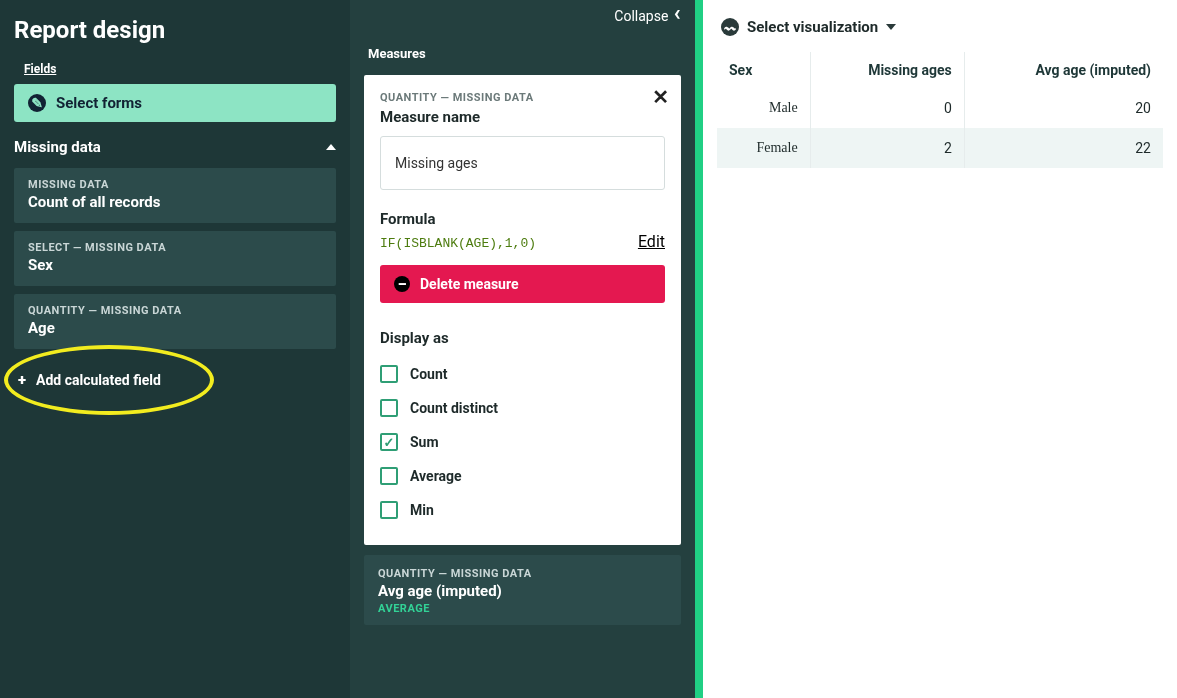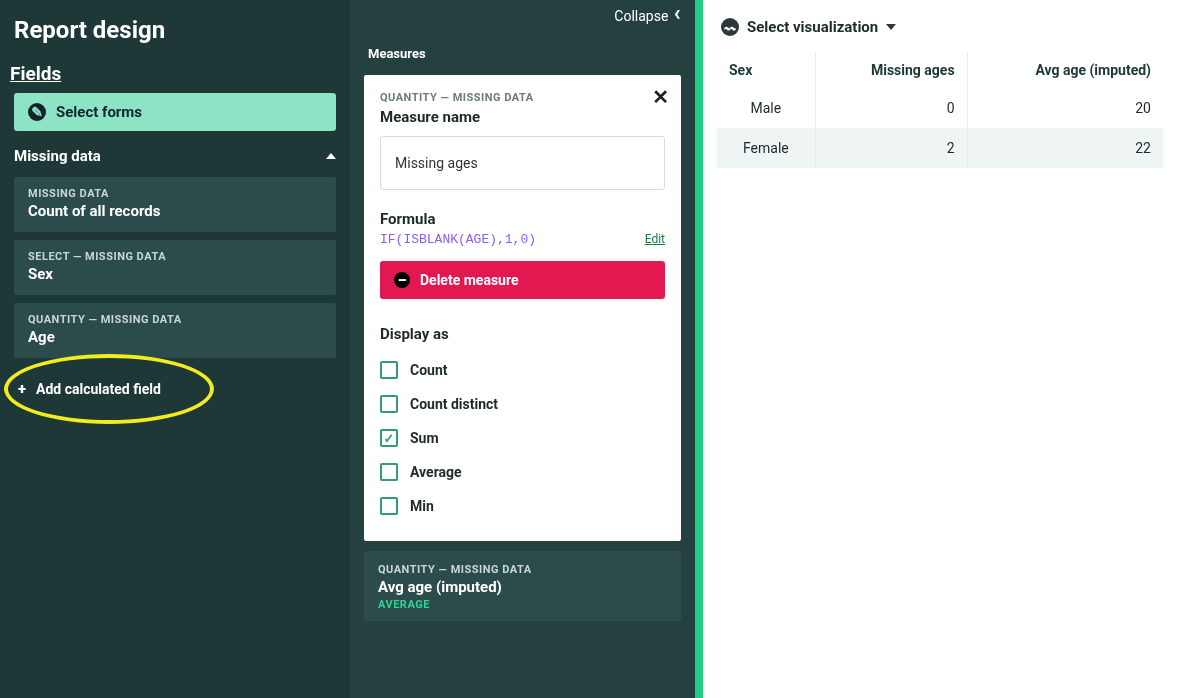--- a/index.html
+++ b/index.html
@@ -21,23 +21,23 @@
     padding-top: 6px;
     display: flex;
     flex-direction: column;
   }
   .sb-title {
     font-size: 24px;
     font-weight: 700;
     padding: 10px 14px 18px 14px;
   }
   .sb-section-label {
-    font-size: 19px;
-    font-weight: 700;
-    padding: 0 14px 8px 10px;
+    font-size: 12px;
+    font-weight: 700;
+    padding: 0 14px 8px 24px;
     text-decoration: underline;
   }
   .select-forms-btn {
     margin: 0 14px 10px 14px;
     background: #8de4c4;
     color: #123;
     border-radius: 3px;
     display: flex;
     align-items: center;
     gap: 10px;
@@ -191,26 +191,26 @@
   }
   .formula-row {
     display: flex;
     justify-content: space-between;
     align-items: baseline;
     margin-top: 4px;
   }
   .formula-code {
     font-family: "Courier New", monospace;
     font-size: 13px;
-    color: #8b5cf6;
+    color: #4d7c0f;
   }
   .formula-edit {
-    font-size: 12px;
+    font-size: 16px;
     text-decoration: underline;
-    color: #15803d;
+    color: #000000;
     cursor: pointer;
   }
   .delete-btn {
     margin-top: 14px;
     background: #e41850;
     color: #fff;
     border-radius: 3px;
     padding: 11px 14px;
     font-weight: 700;
     display: flex;
@@ -331,21 +331,21 @@
     border-right: 1px solid #e6ecec;
     background: #fff;
   }
   table.viz thead th:first-child { text-align: left; }
   table.viz thead th:last-child { border-right: none; }
   table.viz tbody td {
     padding: 12px 12px;
     border-right: 1px solid #e6ecec;
     text-align: right;
   }
-  table.viz tbody td:first-child { text-align: center; }
+  table.viz tbody td:first-child { text-align: right; font-family: Liberation Serif, serif; }
   table.viz tbody td:last-child { border-right: none; }
   table.viz tbody tr:nth-child(even) td {
     background: #eef5f4;
   }
 </style>
 </head>
 <body>
 
 <div class="sidebar">
 

